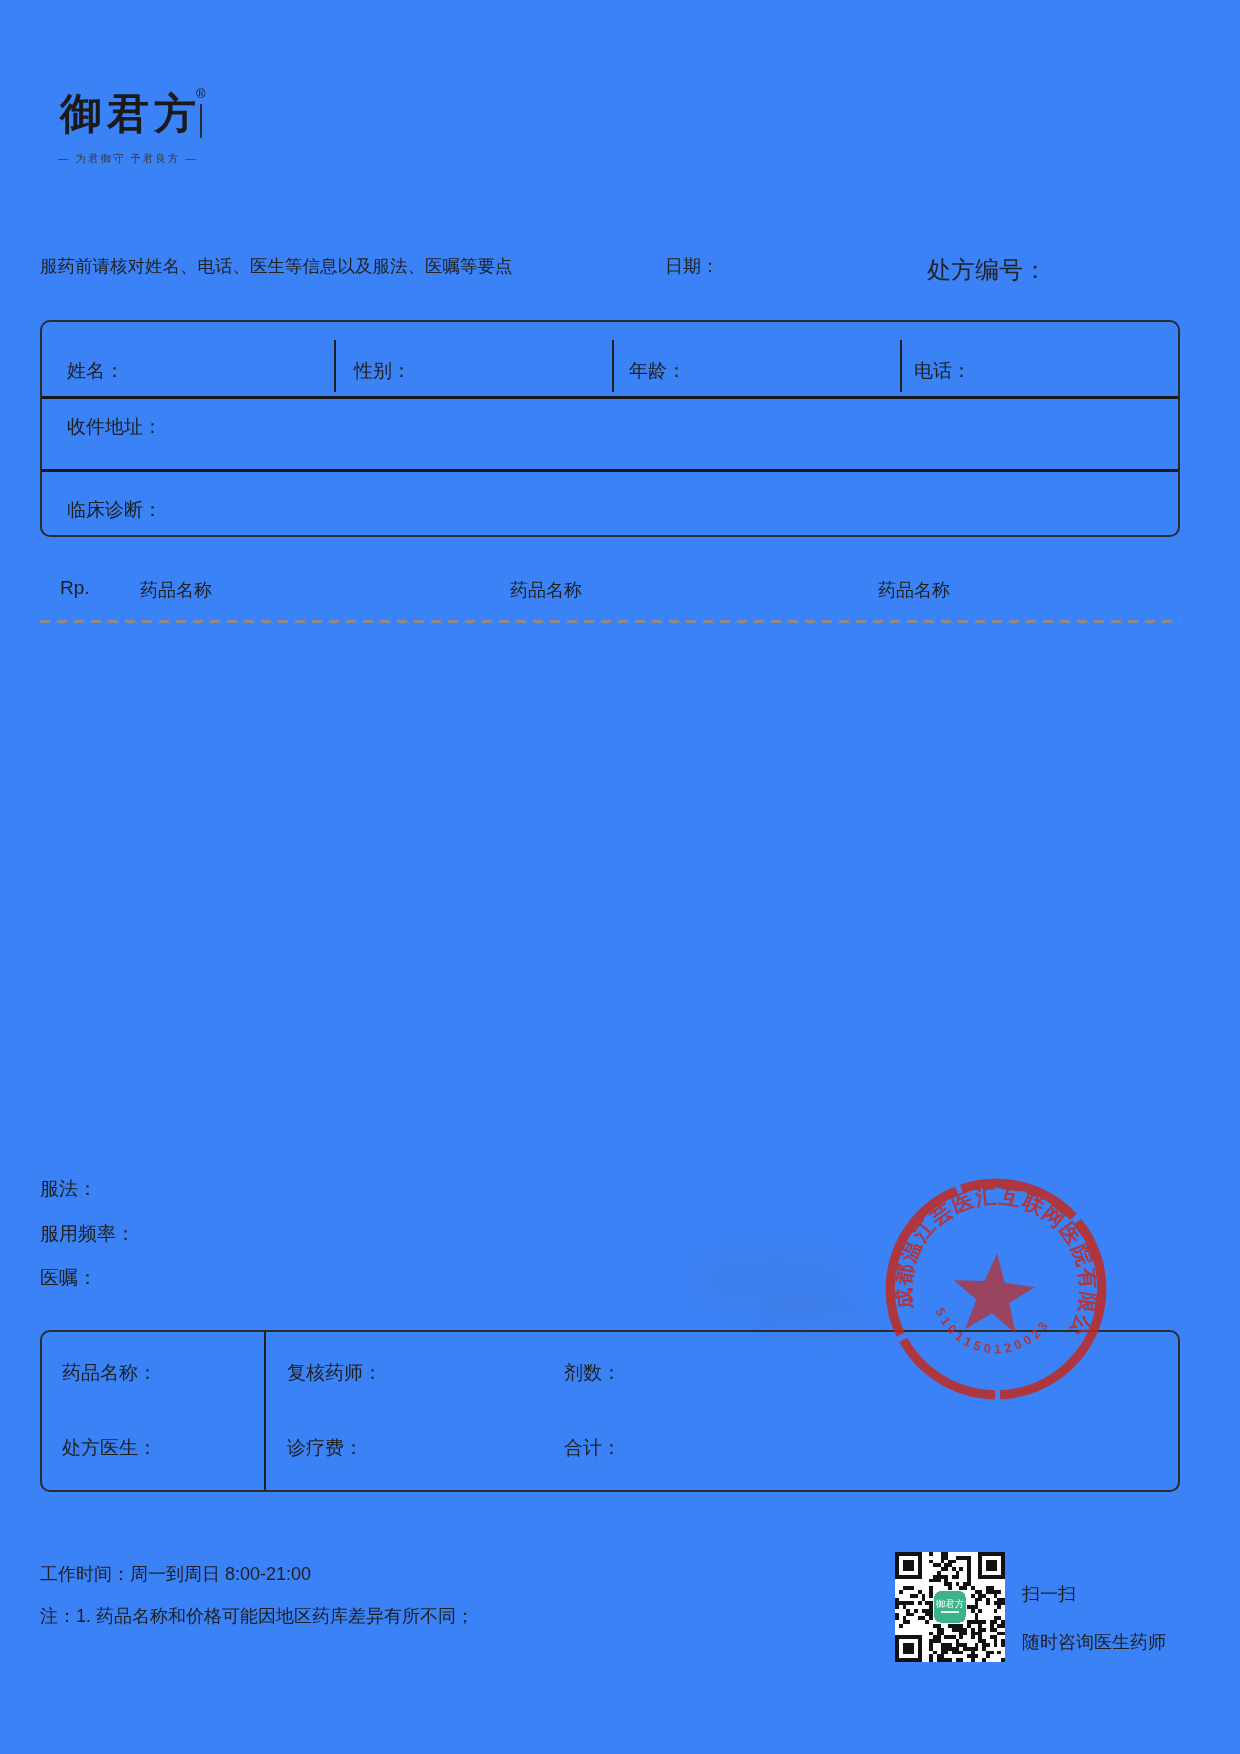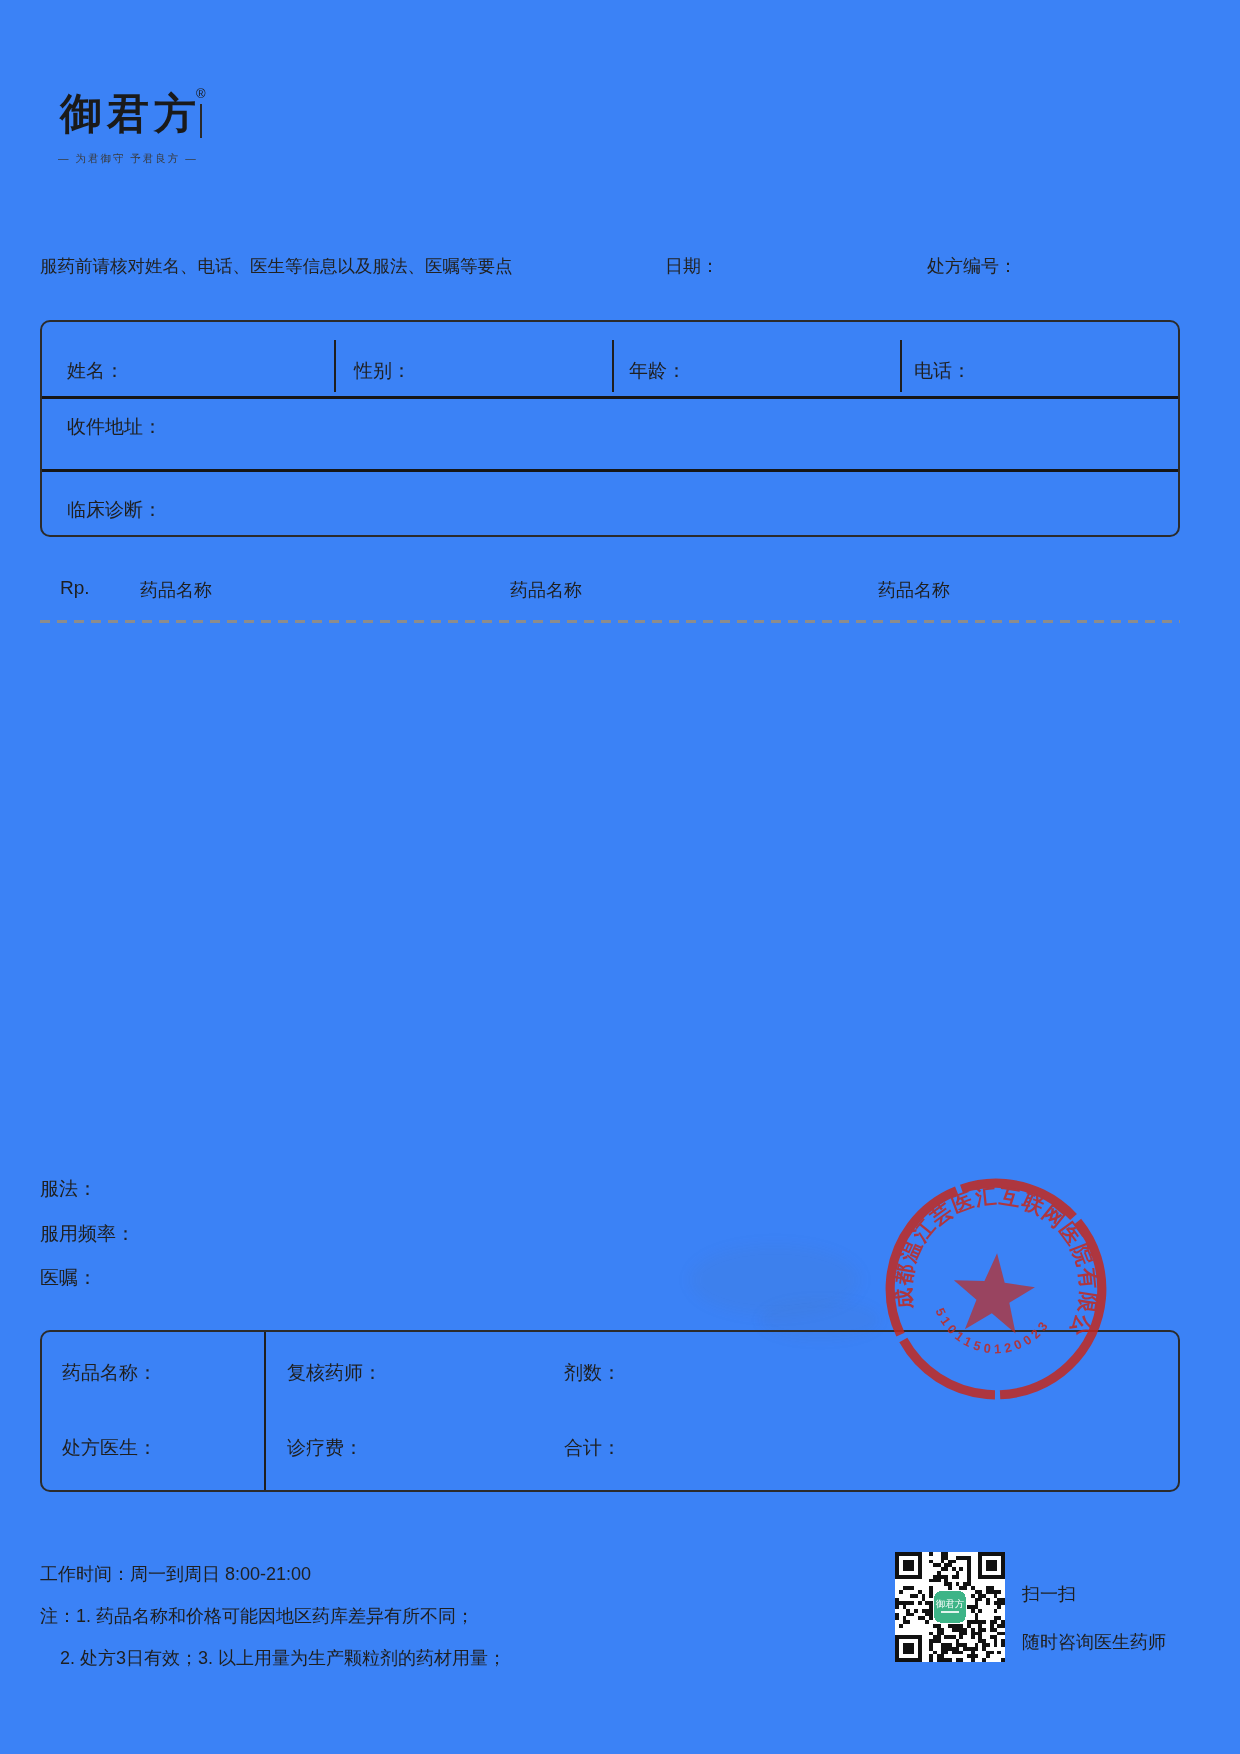--- a/index.html
+++ b/index.html
@@ -8,21 +8,21 @@
   .abs{position:absolute;}
   
   .logo-text{left:60px;top:86px;font-size:42px;font-weight:800;letter-spacing:5px;color:#1a1a1a;font-family:"Liberation Serif","DejaVu Serif",serif;}
   .logo-reg{left:196px;top:86px;font-size:13px;color:#1a1a1a;}
   .logo-vbar{left:200px;top:104px;width:2px;height:34px;background:#2a2a2a;}
   .logo-tagline{left:58px;top:152px;font-size:10.5px;letter-spacing:2px;color:#3a3a3a;white-space:nowrap;}
   .hospital-name{left:205px;top:97px;font-size:29px;font-weight:700;letter-spacing:2px;color:#111;}
   
   .notice-text{left:40px;top:254px;font-size:17.5px;color:#222;}
   .date-label{left:665px;top:254px;font-size:18px;color:#222;}
-  .rxno-label{left:927px;top:254px;font-size:18px;color:#222;}
+  .rxno-label{left:927px;top:254px;font-size:24px;color:#222;}
   
   .patient-box{left:40px;top:320px;width:1140px;height:217px;border:2px solid #2b2b2b;border-radius:10px;box-sizing:border-box;}
   .p-label{font-size:19px;color:#1f1f1f;}
   .vdiv{position:absolute;width:2px;height:52px;top:18px;background:#1f1f1f;}
   .hline{position:absolute;left:0;width:100%;height:3px;background:#161616;}
   
   .rp-label{left:60px;top:577px;font-size:19px;color:#1f1f1f;}
   .med-col{top:578px;font-size:18px;color:#1f1f1f;}
   .dashed-sep{left:40px;top:620px;width:1140px;height:3px;
     background:repeating-linear-gradient(to right,#8c8c8c 0 10px,transparent 10px 17px);}
@@ -105,21 +105,20 @@
       <path id="numPath" d="M 55.4,135.5 A 63,63 0 0 0 174.6,135.5" fill="none"></path>
       <text font-size="12.5" font-weight="bold" fill="#c5281c" letter-spacing="4" font-family="Liberation Sans, DejaVu Sans, sans-serif">
         <textPath href="#numPath" startOffset="6">5101150120023</textPath>
       </text>
       <polygon fill="#c5281c" fill-opacity="0.82" points="113,80 123,108.2 153,110 129.2,127.3 138,157 113,139 88,157 96.8,127.3 73,110 103,108.2"></polygon>
     </g>
   </svg>
 
   <div class="abs work-hours">工作时间：周一到周日 8:00-21:00</div>
   <div class="abs note1">注：1. 药品名称和价格可能因地区药库差异有所不同；</div>
-  <div class="abs note2">2. 处方3日有效；3. 以上用量为生产颗粒剂的药材用量；</div>
 
   <svg class="abs qr" viewBox="0 0 29 29" shape-rendering="crispEdges">
     <rect x="0" y="0" width="29" height="29" fill="#ffffff"></rect>
     <g fill="#111111">
       <path fill-rule="evenodd" d="M0,0h7v7h-7z M1,1v5h5v-5z"></path>
         <rect x="2" y="2" width="3" height="3"></rect>
       <path fill-rule="evenodd" d="M22,0h7v7h-7z M23,1v5h5v-5z"></path>
         <rect x="24" y="2" width="3" height="3"></rect>
       <path fill-rule="evenodd" d="M0,22h7v7h-7z M1,23v5h5v-5z"></path>
         <rect x="2" y="24" width="3" height="3"></rect>

